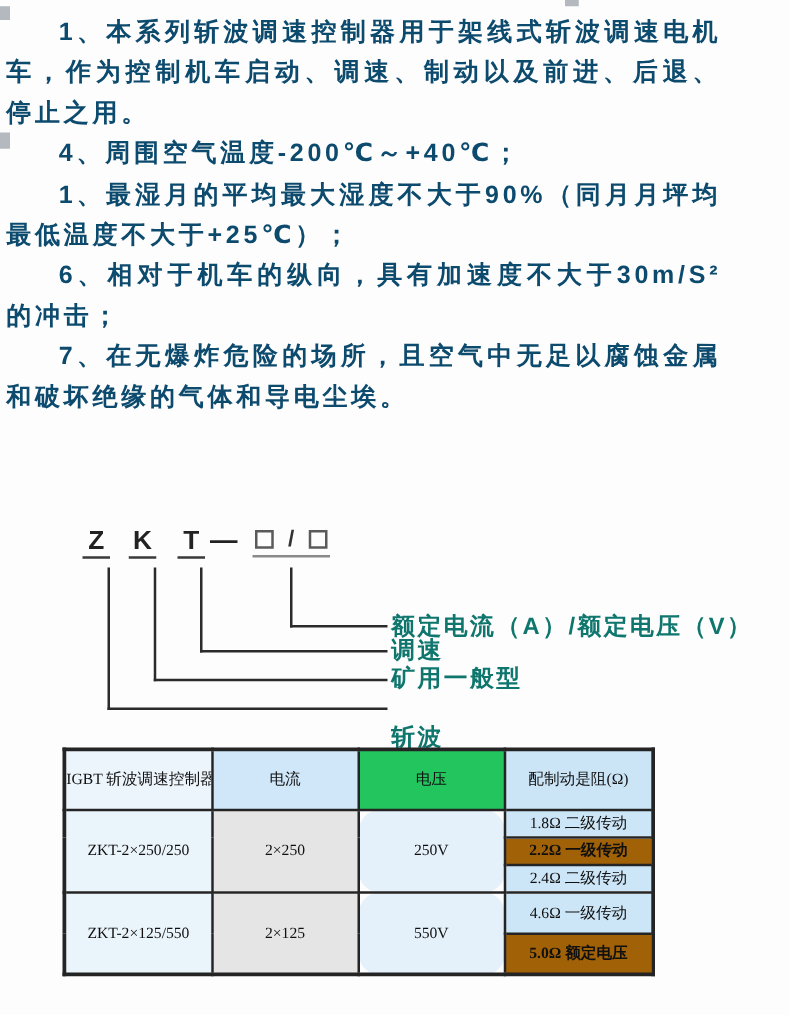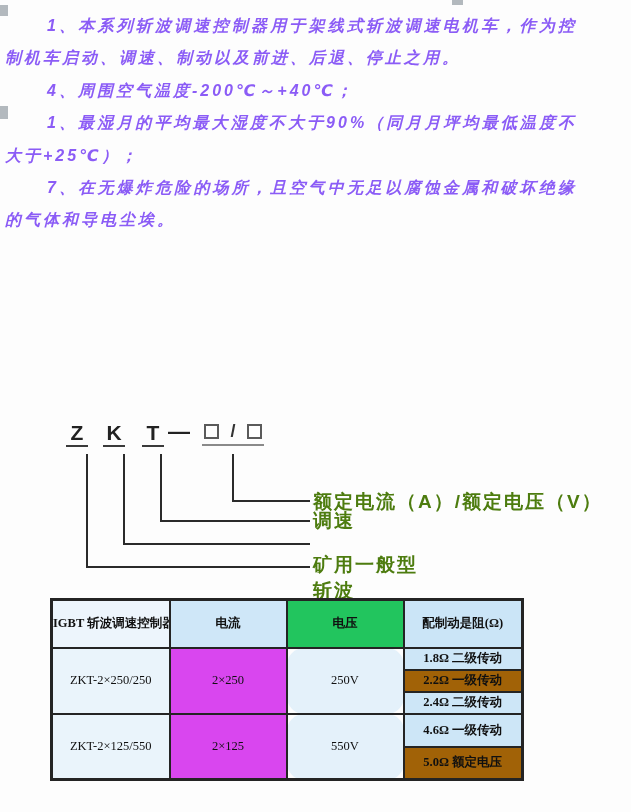--- a/index.html
+++ b/index.html
@@ -12,29 +12,28 @@
     color:#141414;
   }
   
   .artifact{position:absolute;background:#9aa2a8;opacity:.75;}
   
   .paragraphs{
     position:absolute;top:10px;left:5px;width:572px;
   }
   .paragraphs p{
     margin:0;
-    font-size:16px;
+    font-size:20px;
     line-height:32.4px;
     font-weight:bold;
     letter-spacing:3px;
     text-align:justify;
     text-align-last:left;
     text-indent:42px;
-    color:#8b5cf6;
-    font-style:italic;
+    color:#0c4a6e;
   }
   
   .diagram{position:absolute;inset:0;}
   .code-letter{
     position:absolute;top:421px;width:22px;height:24px;
     font-size:21px;font-weight:bold;text-align:center;
     border-bottom:2px solid #3a3a3a;color:#222;
   }
   .code-dash{
     position:absolute;top:419px;left:168px;
@@ -48,60 +47,61 @@
   .ph-box{
     width:15px;height:15px;border:2px solid #5a5a5a;box-sizing:border-box;
     background:transparent;
   }
   .code-slash{font-size:18px;font-weight:bold;color:#333;}
   .vline{position:absolute;width:2px;background:#2b2b2b;}
   .hline{position:absolute;height:2px;background:#2b2b2b;}
   .diagram-label{
     position:absolute;left:313px;height:22px;line-height:22px;
     font-size:19px;font-weight:bold;letter-spacing:2px;
-    white-space:nowrap;color:#4d7c0f;
+    white-space:nowrap;color:#0f766e;
   }
   
   table.spec{
     position:absolute;left:50px;top:598px;
     width:471px;height:180px;
     border-collapse:collapse;table-layout:fixed;
     font-family:"Liberation Serif","DejaVu Serif",serif;
     font-size:12.5px;color:#101010;
   }
   table.spec td,table.spec th{
     border:2px solid #242424;
     text-align:center;vertical-align:middle;
     padding:0;overflow:hidden;white-space:nowrap;
   }
   table.spec{border:3px solid #242424;}
   th.c1{background:#edf5fc;}
   th.c2{background:#cfe7f8;}
   th.c3{background:#22c55e;}
   th.c4{background:#cbe5f7;}
   td.c1{background:#eaf4fb;}
-  td.c2{background:#d946ef;}
+  td.c2{background:#e5e5e5;}
   td.c3{background:#e4f1fa;border-radius:17px;}
-  td.brake-a{background:#cde6f7;font-weight:bold;}
+  td.brake-a{background:#cde6f7;font-weight:normal;}
   td.brake-b{background:#a16207;font-weight:bold;}
-  table.spec th{font-weight:bold;font-size:12.5px;}
+  table.spec th{font-weight:normal;font-size:12.5px;}
 </style>
 </head>
 <body>
 
 <div class="page">
 
   <div class="artifact" style="left:0;top:5px;width:8px;height:11px;"></div>
   <div class="artifact" style="left:0;top:106px;width:8px;height:13px;"></div>
   <div class="artifact" style="left:452px;top:0;width:11px;height:5px;"></div>
 
   <div class="paragraphs">
     <p>1、本系列斩波调速控制器用于架线式斩波调速电机车，作为控制机车启动、调速、制动以及前进、后退、停止之用。</p>
     <p>4、周围空气温度-200℃～+40℃；</p>
     <p>1、最湿月的平均最大湿度不大于90%（同月月坪均最低温度不大于+25℃）；</p>
+    <p>6、相对于机车的纵向，具有加速度不大于30m/S²的冲击；</p>
     <p>7、在无爆炸危险的场所，且空气中无足以腐蚀金属和破坏绝缘的气体和导电尘埃。</p>
   </div>
 
   <div class="diagram">
     <span class="code-letter" style="left:66px;">Z</span>
     <span class="code-letter" style="left:103px;">K</span>
     <span class="code-letter" style="left:142px;">T</span>
     <span class="code-dash">—</span>
     <span class="code-boxes">
       <span class="ph-box"></span>
@@ -114,21 +114,21 @@
     <div class="vline" style="left:160px;top:454px;height:68px;"></div>
     <div class="vline" style="left:232px;top:454px;height:48px;"></div>
 
     <div class="hline" style="left:232px;top:500px;width:78px;"></div>
     <div class="hline" style="left:160px;top:520px;width:150px;"></div>
     <div class="hline" style="left:123px;top:543px;width:187px;"></div>
     <div class="hline" style="left:86px;top:566px;width:224px;"></div>
 
     <span class="diagram-label" style="top:491px;">额定电流（A）/额定电压（V）</span>
     <span class="diagram-label" style="top:510px;">调速</span>
-    <span class="diagram-label" style="top:554px;">矿用一般型</span>
+    <span class="diagram-label" style="top:533px;">矿用一般型</span>
     <span class="diagram-label" style="top:556px;margin-top:24px;">斩波</span>
   </div>
 
   <table class="spec">
     <colgroup>
       <col style="width:118px;">
         <col style="width:117px;">
         <col style="width:117px;">
         <col style="width:119px;">
     </colgroup>

